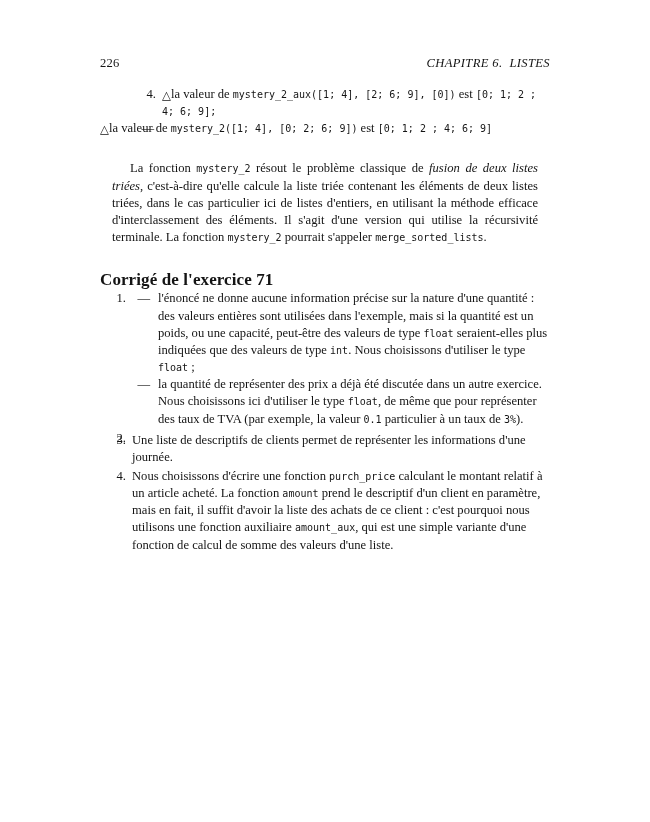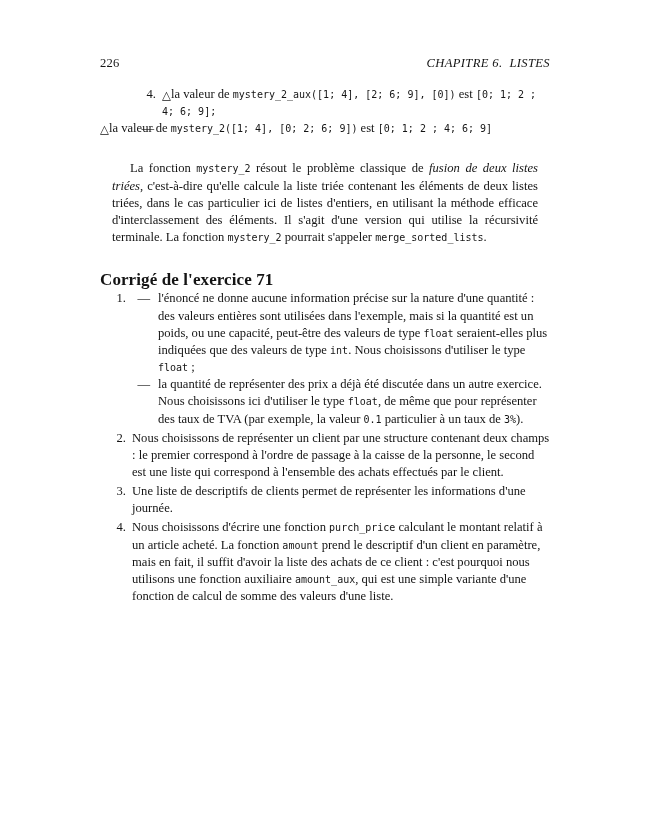--- a/index.html
+++ b/index.html
@@ -174,21 +174,20 @@
     <div class="row lvl2">
       <span class="mk">—</span>
       <span class="tx"><span>la quantité de représenter des prix a déjà été discutée dans un autre exercice. Nous choisissons ici d'utiliser le type </span><code>float</code><span>, de même que pour représenter des taux de TVA (par exemple, la valeur </span><code>0.1</code><span> particulier à un taux de </span><code>3%</code><span>).</span></span>
     </div>
 
 
     <div class="gap-item"></div>
 
     <div class="row lvl1">
       <span class="mk">2.</span>
-      <span class="tx">Nous choisissons de représenter un client par une structure contenant deux champs : le premier correspond à l'ordre de passage à la caisse de la personne, le second est une liste qui correspond à l'ensemble des achats effectués par le client.</span>
     </div>
 
     <div class="gap-item"></div>
 
     <div class="row lvl1">
       <span class="mk">3.</span>
       <span class="tx">Une liste de descriptifs de clients permet de représenter les informations d'une journée.</span>
     </div>
 
     <div class="gap-item"></div>

